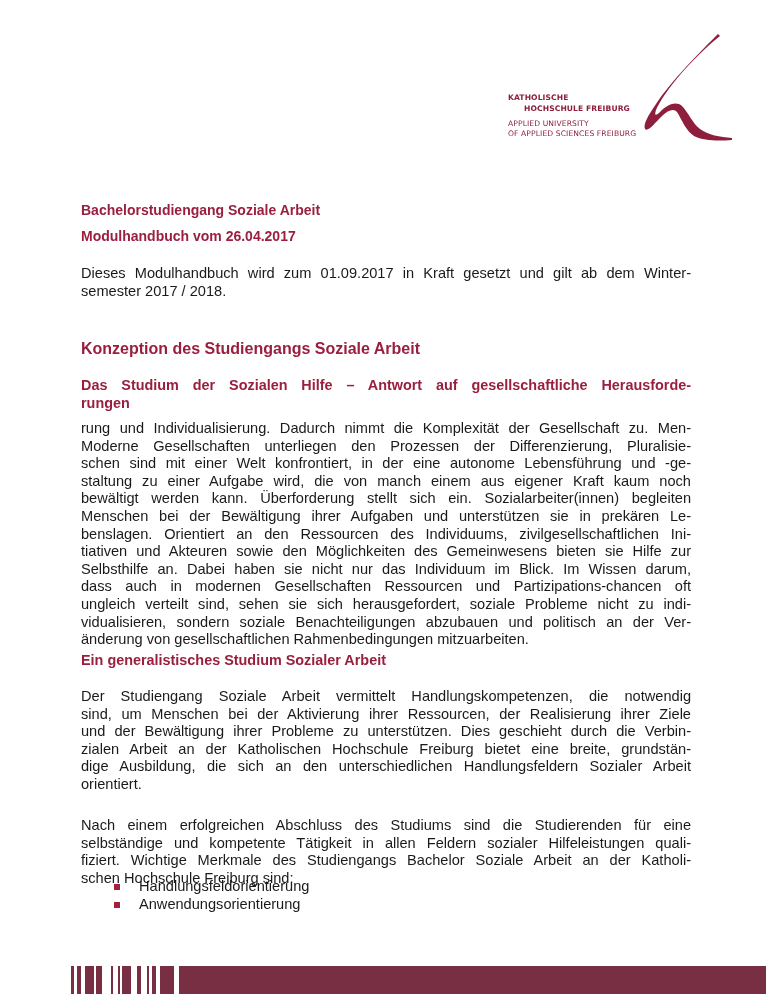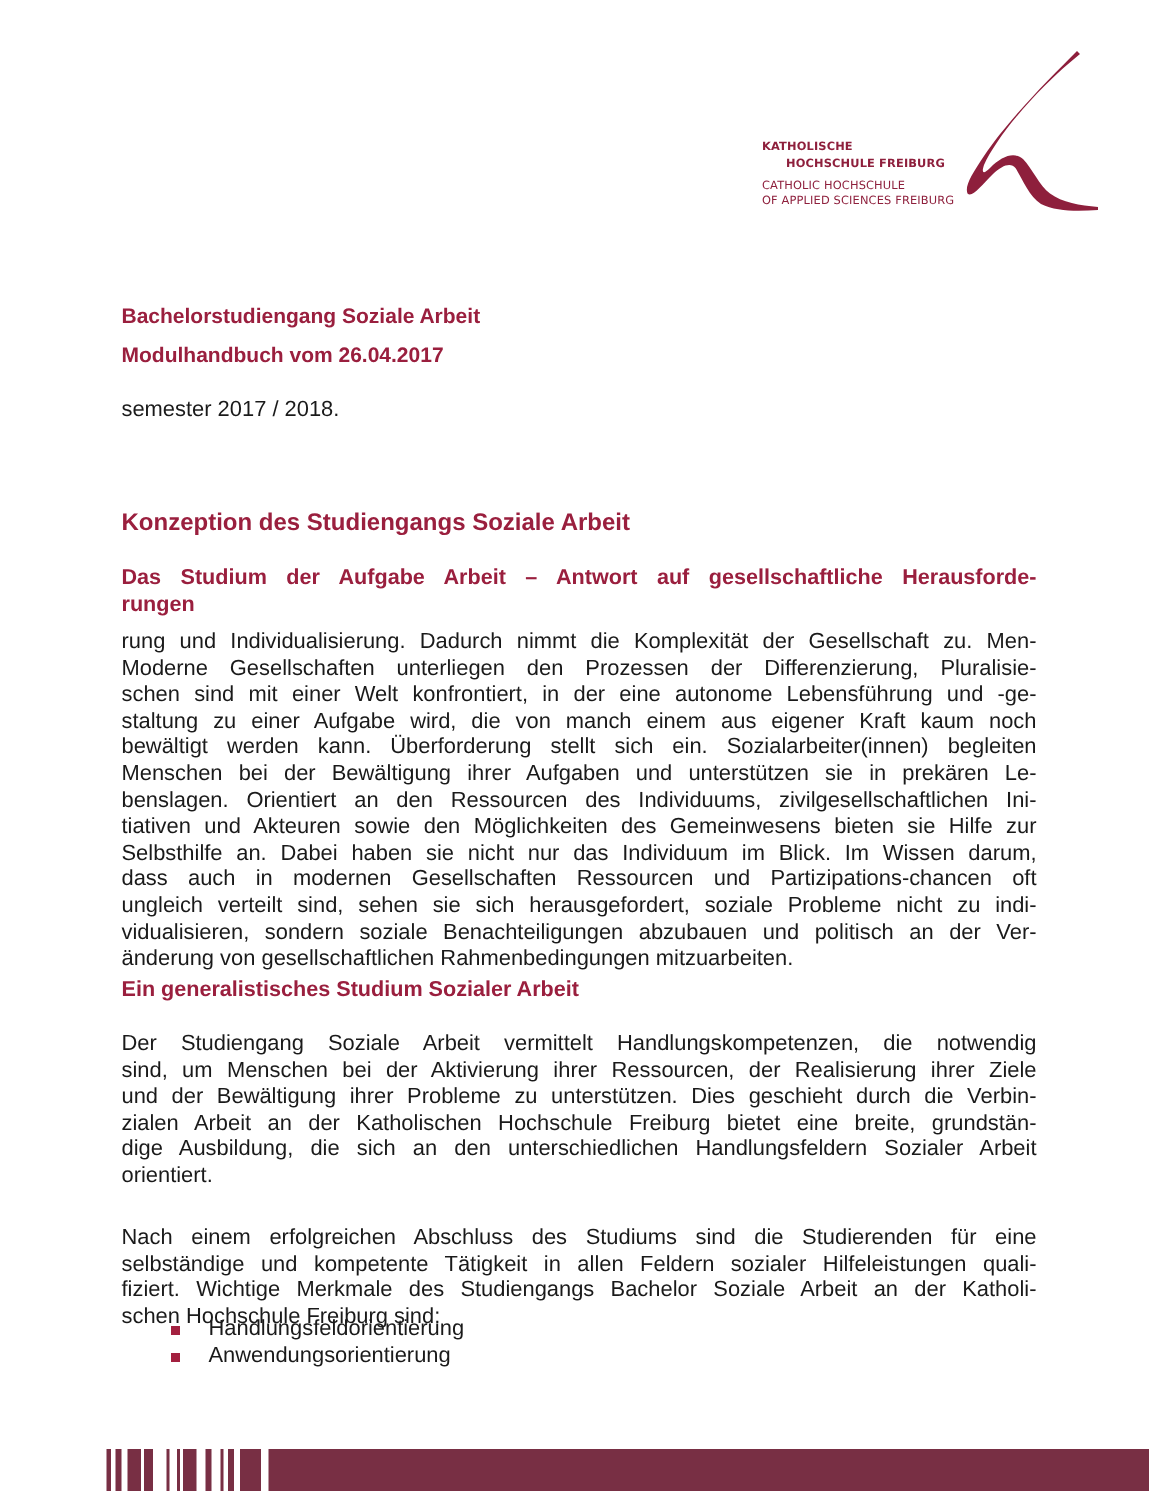--- a/index.html
+++ b/index.html
@@ -23,38 +23,39 @@
   .stripe { position: absolute; top: 0; height: 28px; background: #782f44; }
 </style>
 </head>
 <body>
 
 <div class="page">
 
   <div>
     <div class="logo-text b" style="top:93px;">KATHOLISCHE</div>
     <div class="logo-text b" style="top:104px;padding-left:16px;">HOCHSCHULE FREIBURG</div>
-    <div class="logo-text" style="top:119px;">CATHOLIC HOCHSCHULE</div>
+    <div class="logo-text" style="top:119px;">APPLIED UNIVERSITY</div>
     <div class="logo-text" style="top:129px;">OF APPLIED SCIENCES FREIBURG</div>
     <svg class="logo-mark" viewBox="0 0 120 122">
       <path d="M88,6 C70,24 42,52 26,76 C18,88 13,96 15,101 C18,104 24,96 32,88 C38,82 44,80 47,84 C52,92 56,103 64,108 C74,113 88,113 102,112 L102,110 C90,109 78,107 70,101 C63,96 58,84 52,78 C46,73 38,76 30,84 C26,88 24,88 26,82 C34,64 60,32 90,8 Z" fill="#8e1f3c"></path>
     </svg>
   </div>
 
   <div class="title" style="top:202px;">Bachelorstudiengang Soziale Arbeit</div>
   <div class="title" style="top:228px;">Modulhandbuch vom 26.04.2017</div>
 
   <div class="body-text" style="top:265px;">
+    <span class="ln j">Dieses Modulhandbuch wird zum 01.09.2017 in Kraft gesetzt und gilt ab dem Winter-</span>
     <span class="ln">semester 2017 / 2018.</span>
   </div>
 
   <div class="h2" style="top:340px;">Konzeption des Studiengangs Soziale Arbeit</div>
 
   <div class="h3" style="top:377px;">
-    <span class="ln j">Das Studium der Aufgabe Arbeit – Antwort auf gesellschaftliche Herausforde-</span>
+    <span class="ln j">Das Studium der Sozialen Hilfe – Antwort auf gesellschaftliche Herausforde-</span>
     <span class="ln">rungen</span>
   </div>
 
   <div class="body-text" style="top:420px;">
     <span class="ln j">rung und Individualisierung. Dadurch nimmt die Komplexität der Gesellschaft zu. Men-</span>
     <span class="ln j">Moderne Gesellschaften unterliegen den Prozessen der Differenzierung, Pluralisie-</span>
     <span class="ln j">schen sind mit einer Welt konfrontiert, in der eine autonome Lebensführung und -ge-</span>
     <span class="ln j">staltung zu einer Aufgabe wird, die von manch einem aus eigener Kraft kaum noch</span>
     <span class="ln j">bewältigt werden kann. Überforderung stellt sich ein. Sozialarbeiter(innen) begleiten</span>
     <span class="ln j">Menschen bei der Bewältigung ihrer Aufgaben und unterstützen sie in prekären Le-</span>

